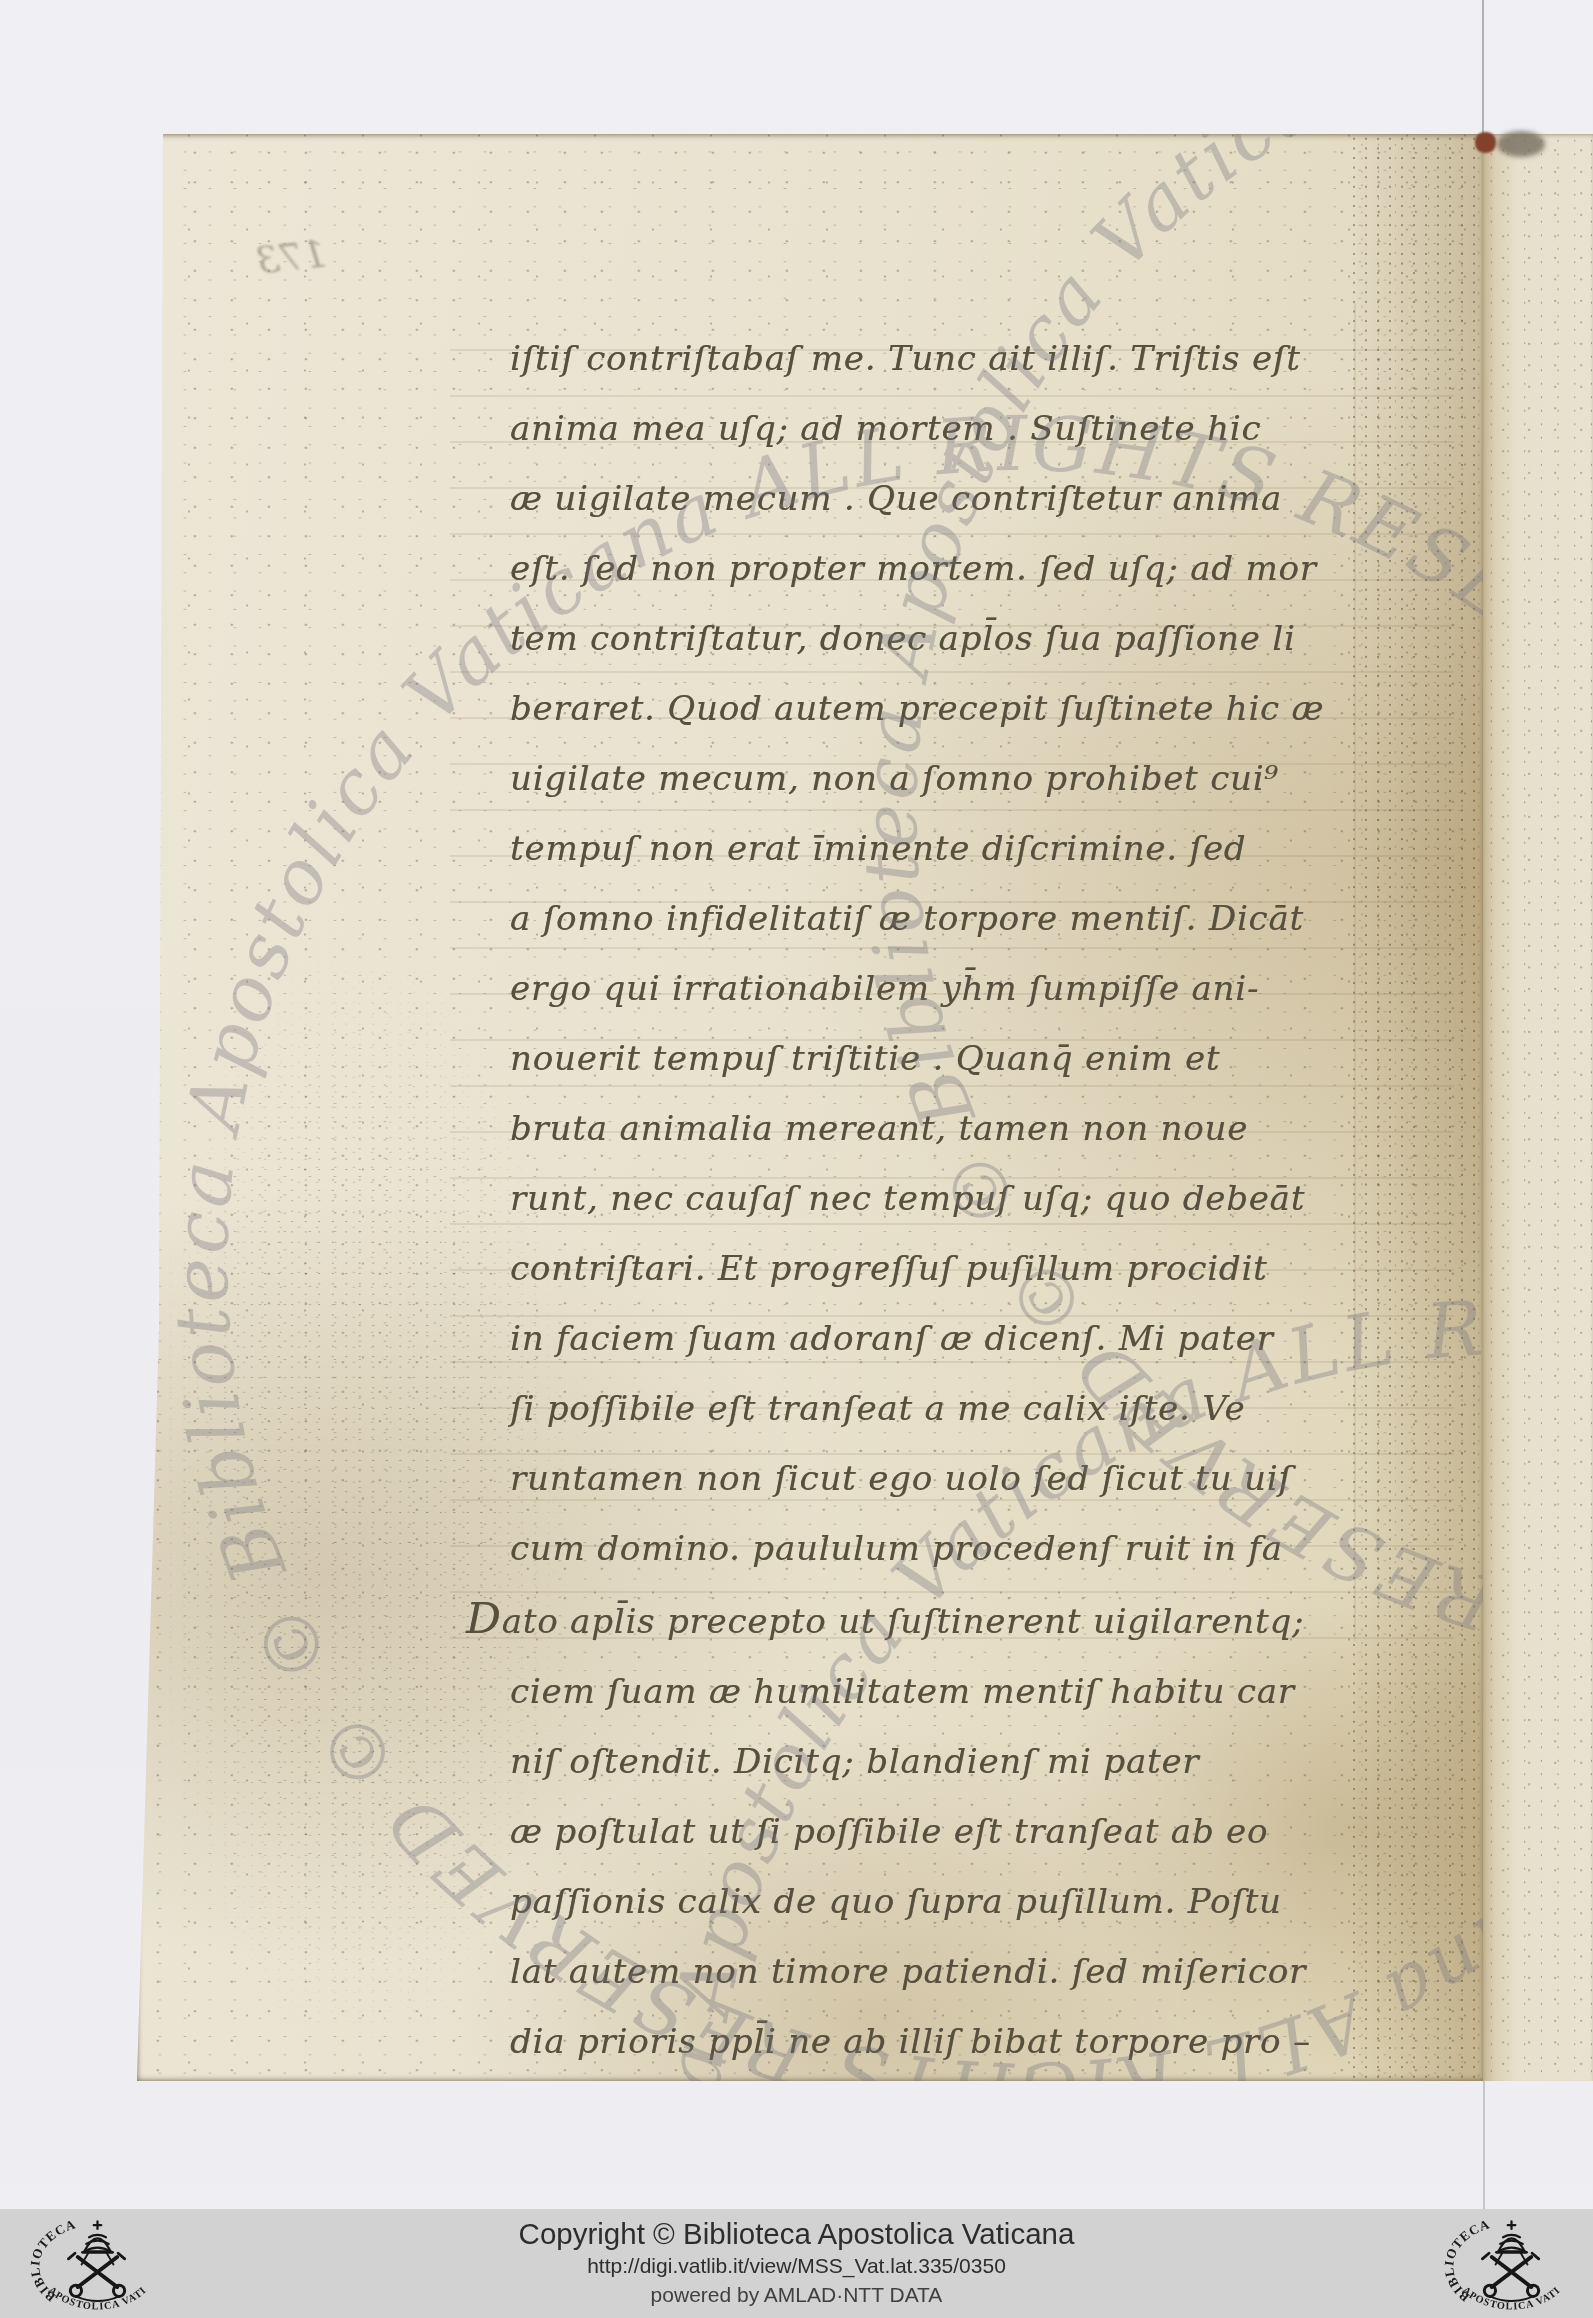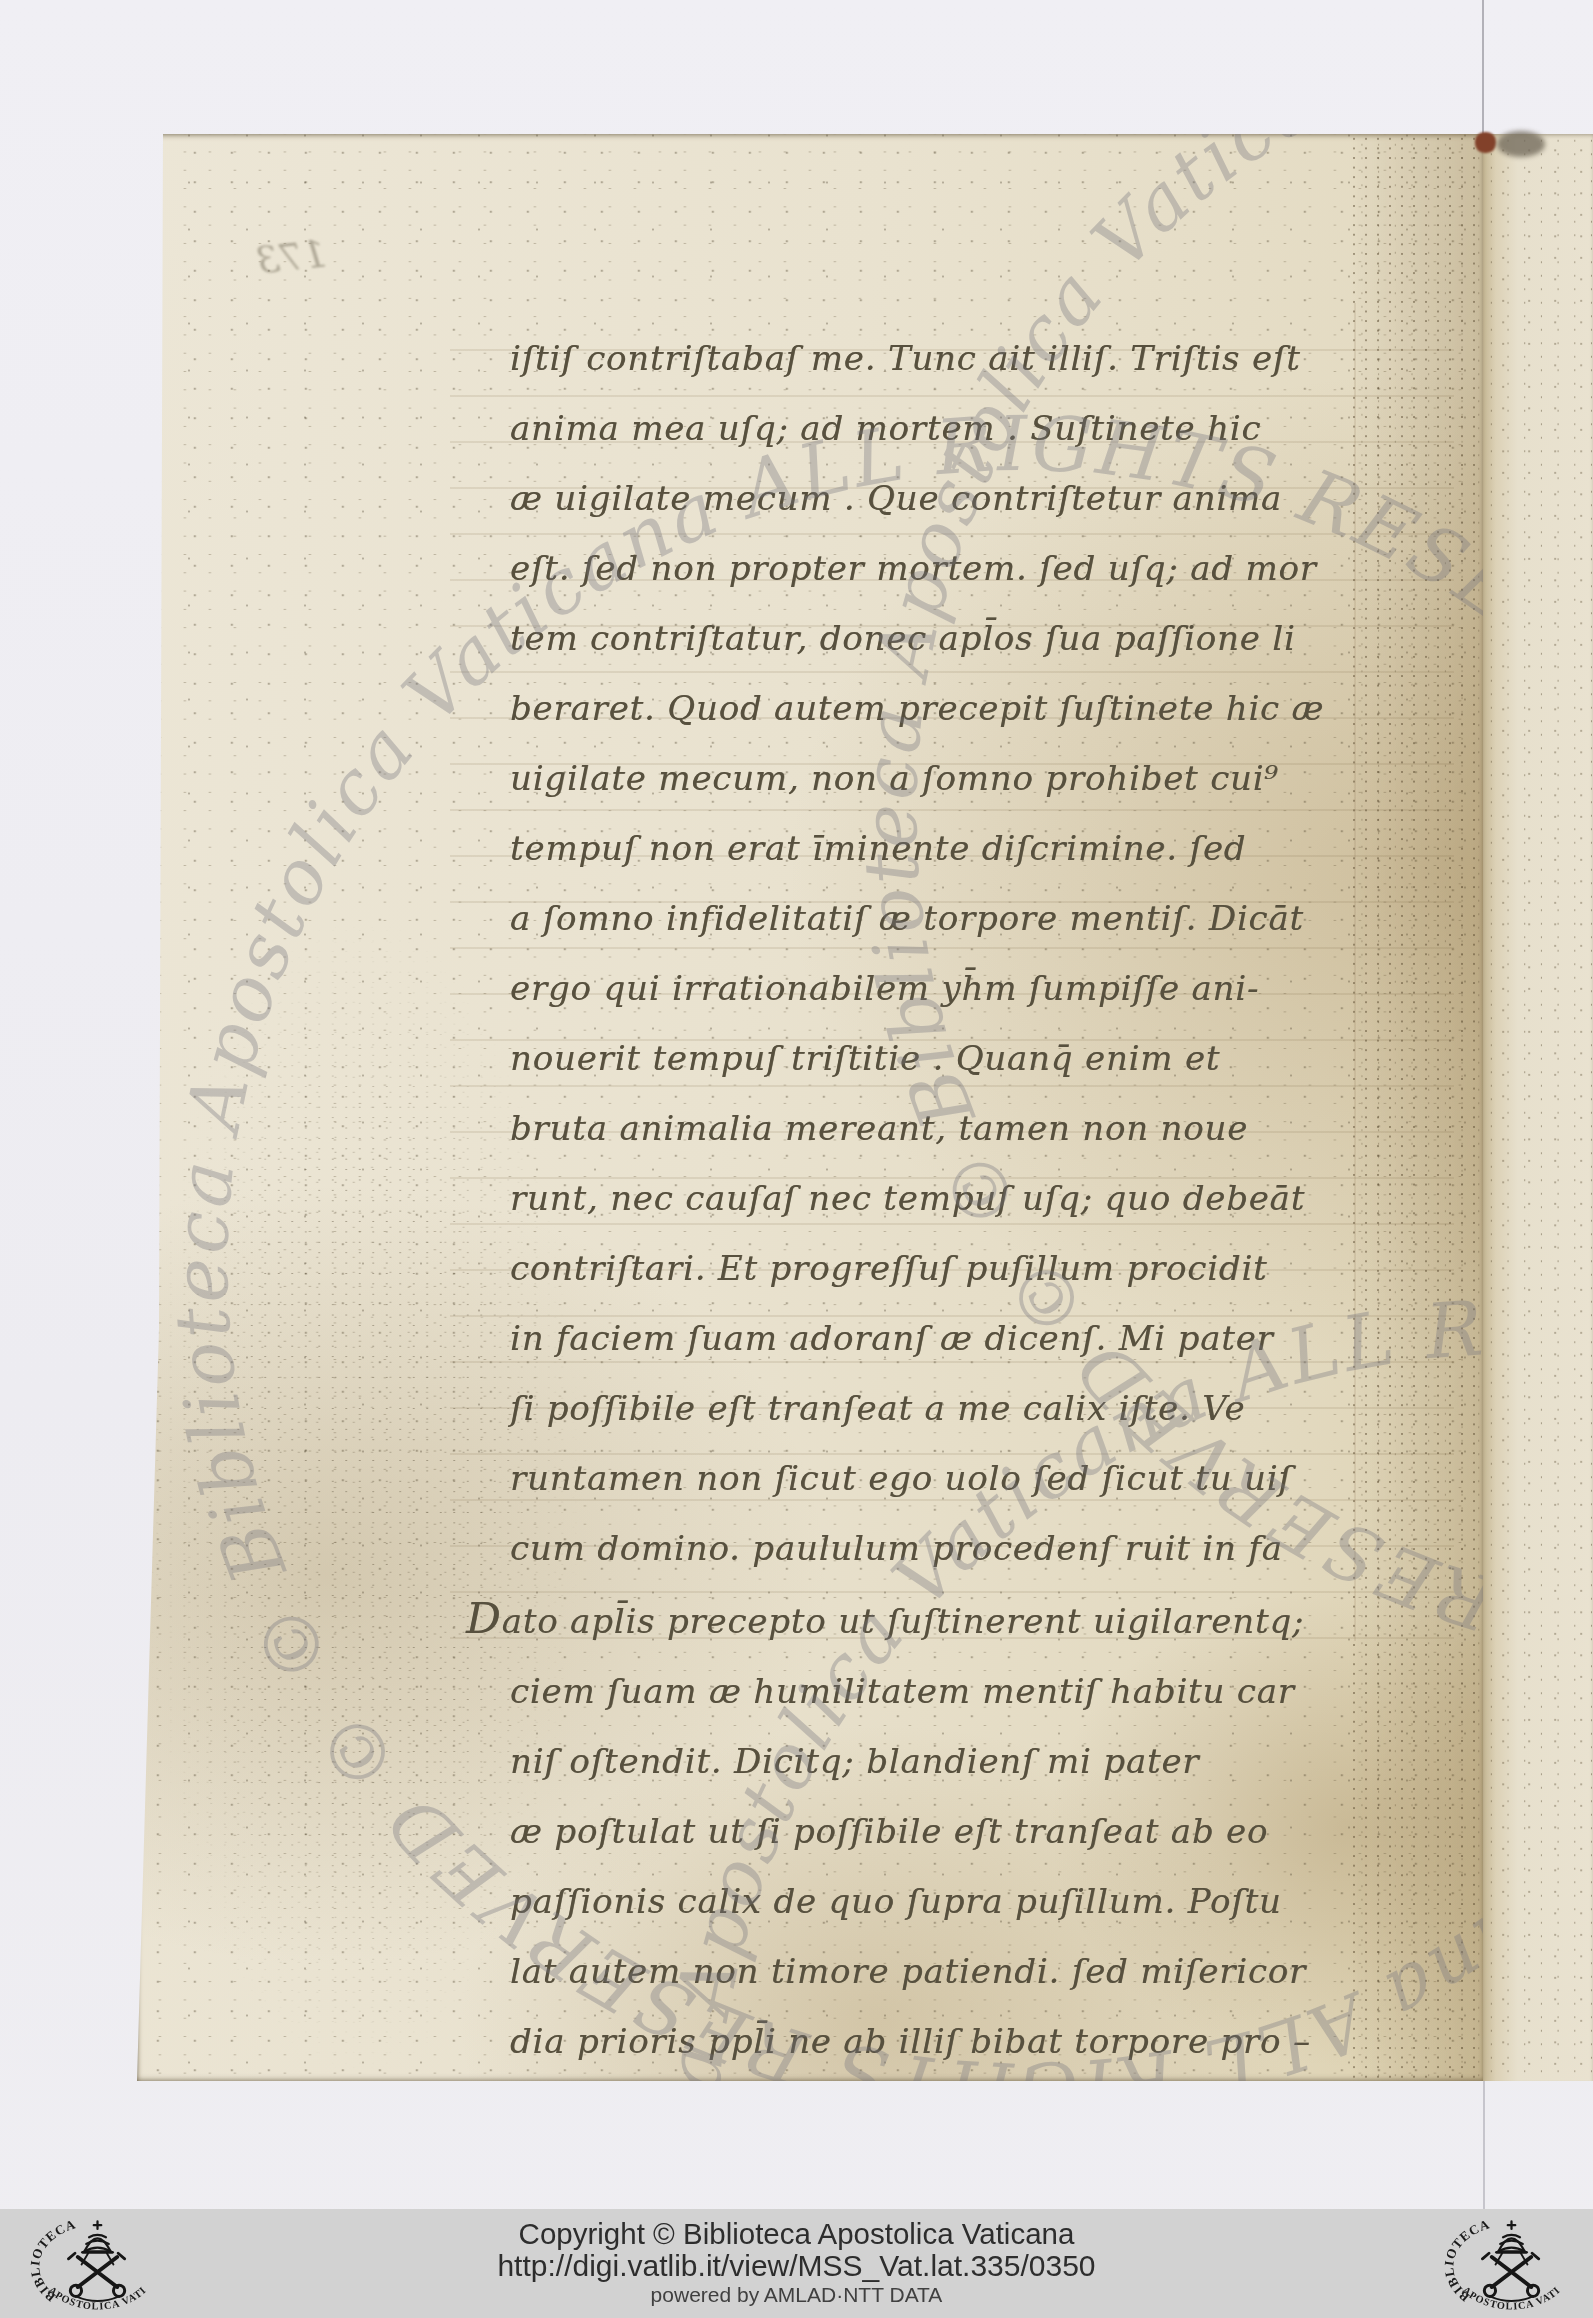--- a/index.html
+++ b/index.html
@@ -67,21 +67,21 @@
         background-size:16.7px 13.5px,26px 21.5px,100% 100%;background-position:0 0,7.2px 5.6px,0 0;}
   .rust-spot{position:absolute;left:1475px;top:132px;width:21px;height:21px;background:#82412a;
         border-radius:45%;filter:blur(0.8px);}
   .smudge{position:absolute;left:1497px;top:131px;width:48px;height:25.5px;background:#6e6657;
         border-radius:50%;filter:blur(2.4px);opacity:.75;}
 
   
   .footer{position:absolute;left:0;top:2209px;width:1593px;height:110px;background:#d2d2d2;
         display:flex;flex-direction:column;align-items:center;box-sizing:border-box;padding-top:7.2px;}
   .f-copyright{font-size:29.5px;line-height:35px;color:#2d2d2d;}
-  .f-url{font-size:30px;line-height:30px;color:#2d2d2d;}
+  .f-url{font-size:21px;line-height:30px;color:#2d2d2d;}
   .f-powered{font-size:21px;line-height:27px;color:#404040;}
   .logo{position:absolute;top:2212px;width:147px;height:105px;}
   .logo.left{left:24px;} .logo.right{left:1438px;}
   .logo text{font-family:"Liberation Serif",serif;font-weight:bold;fill:#1b1b1b;}
 </style>
 </head>
 <body>
 
 <div class="stage">
 

